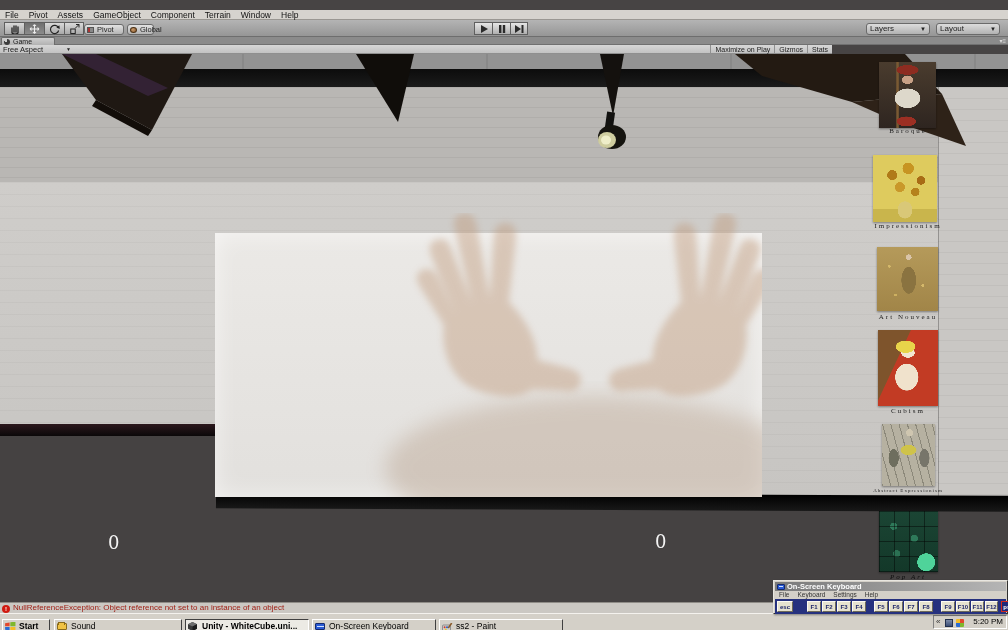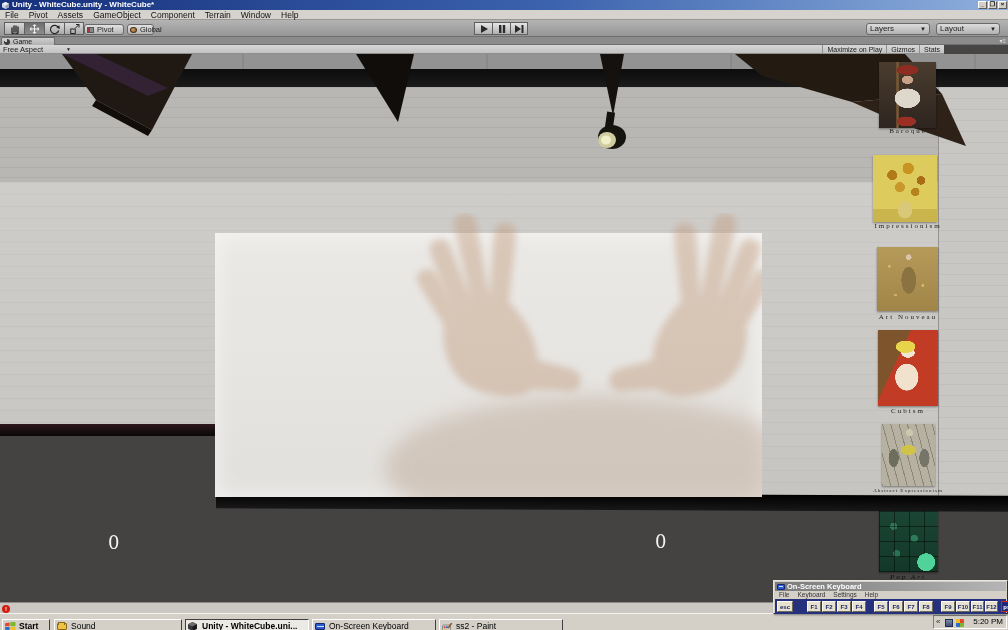--- a/index.html
+++ b/index.html
@@ -49,21 +49,21 @@
 
   .tab-bar { position:absolute; top:37px; left:0; width:1008px; height:8px; background:#8b8b8b;
     border-bottom:1px solid #707070; }
   .game-tab { position:absolute; left:1px; top:0; width:54px; height:8px;
     background:linear-gradient(#cecece,#b2b2b2); border:1px solid #6c6c6c; border-bottom:none;
     border-radius:2px 2px 0 0; font-size:7px; line-height:7px; color:#1a1a1a; padding-left:11px; }
   .game-tab .gicon { position:absolute; left:2px; top:1px; width:6px; height:6px;
     border-radius:50%; background:conic-gradient(#3c3c3c 0 80%, #cecece 80% 100%); }
   .tabmenu-icon { position:absolute; right:2px; top:0; font-size:6px; color:#ddd; line-height:8px; }
 
-  .gv-controls { position:absolute; top:45px; left:0; width:944px; height:9px;
+  .gv-controls { position:absolute; top:45px; left:0; width:832px; height:9px;
     background:linear-gradient(#d7d7d7,#c2c2c2); border-bottom:1px solid #8f8f8f;
     font-size:7.5px; color:#222;text-align:center; }
   .aspect { position:absolute; left:3px; top:0; line-height:9px; }
   .aspect-arr { position:absolute; left:66px; top:0; font-size:5px; line-height:9px; }
   .gv-right { position:absolute; right:0; top:0; height:9px; display:flex; }
   .gv-btn { border-left:1px solid #909090; padding:0 4px; line-height:9px; font-size:7px; color:#222; }
 
   
   #viewport { position:absolute; top:54px; left:0; width:1008px; height:548px; overflow:hidden; background:#474444; }
   .ceiling { position:absolute; top:0; left:0; width:1008px; height:19px;
@@ -207,33 +207,20 @@
   .icn-folder:before { content:""; position:absolute; top:-2px; left:0; width:5px; height:2px;
     background:#f0c244; border:1px solid #8a6a1a; border-bottom:none; }
   .icn-osk { background:#2a5ad4; border:1px solid #14296e; border-radius:1px; }
   .icn-osk:before { content:""; position:absolute; left:1px; top:2px; width:7px; height:1px; background:#cfe0ff; }
 </style>
 </head>
 <body>
 
 <div id="screen">
 
-  <div class="title-bar">
-    <svg class="ticon" viewBox="0 0 10 10">
-      <polygon points="5,0 10,2.5 10,7.5 5,10 0,7.5 0,2.5" fill="#cfd6e4"></polygon>
-      <polygon points="5,0 10,2.5 5,5 0,2.5" fill="#eef2f8"></polygon>
-      <polygon points="5,5 10,2.5 10,7.5 5,10" fill="#9aa6bd"></polygon>
-    </svg>
-    <span class="ttext">Unity - WhiteCube.unity - WhiteCube*</span>
-    <span class="winbtns">
-      <span class="winbtn">_</span>
-      <span class="winbtn">❐</span>
-      <span class="winbtn">×</span>
-    </span>
-  </div>
 
   <div class="menu-bar">
     <span class="menu-item">File</span>
     <span class="menu-item">Pivot</span>
     <span class="menu-item">Assets</span>
     <span class="menu-item">GameObject</span>
     <span class="menu-item">Component</span>
     <span class="menu-item">Terrain</span>
     <span class="menu-item">Window</span>
     <span class="menu-item">Help</span>
@@ -392,20 +379,21 @@
     <div class="painting p4"></div>
     <div class="plabel lb4">Cubism</div>
     <div class="painting p5"></div>
     <div class="plabel lb5">Abstract Expressionism</div>
     <div class="painting p6"></div>
     <div class="plabel lb6">Pop Art</div>
   </div>
 
   <div class="error-bar">
     <span class="err-icon">!</span>
+    <span class="err-text">NullReferenceException: Object reference not set to an instance of an object</span>
   </div>
 
   <div class="osk">
     <div class="osk-title">
       <span class="kicon"></span>
       <span>On-Screen Keyboard</span>
     </div>
     <div class="osk-menu">
       <span>File</span>
       <span>Keyboard</span>

